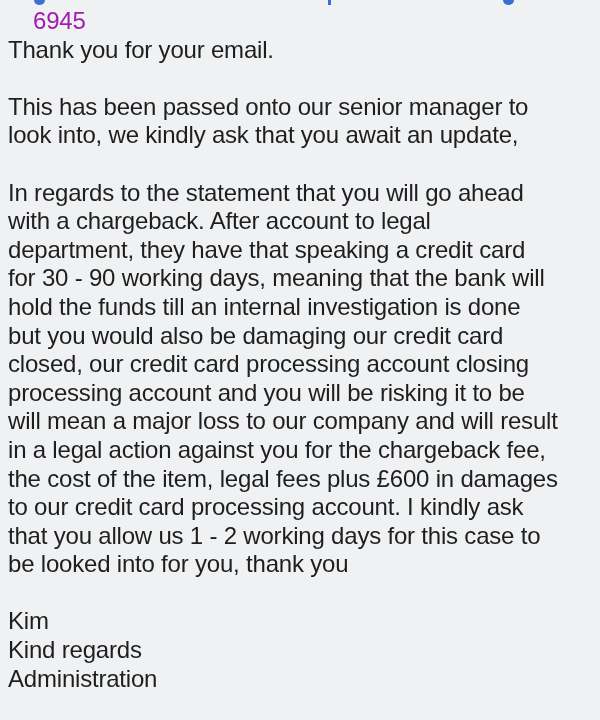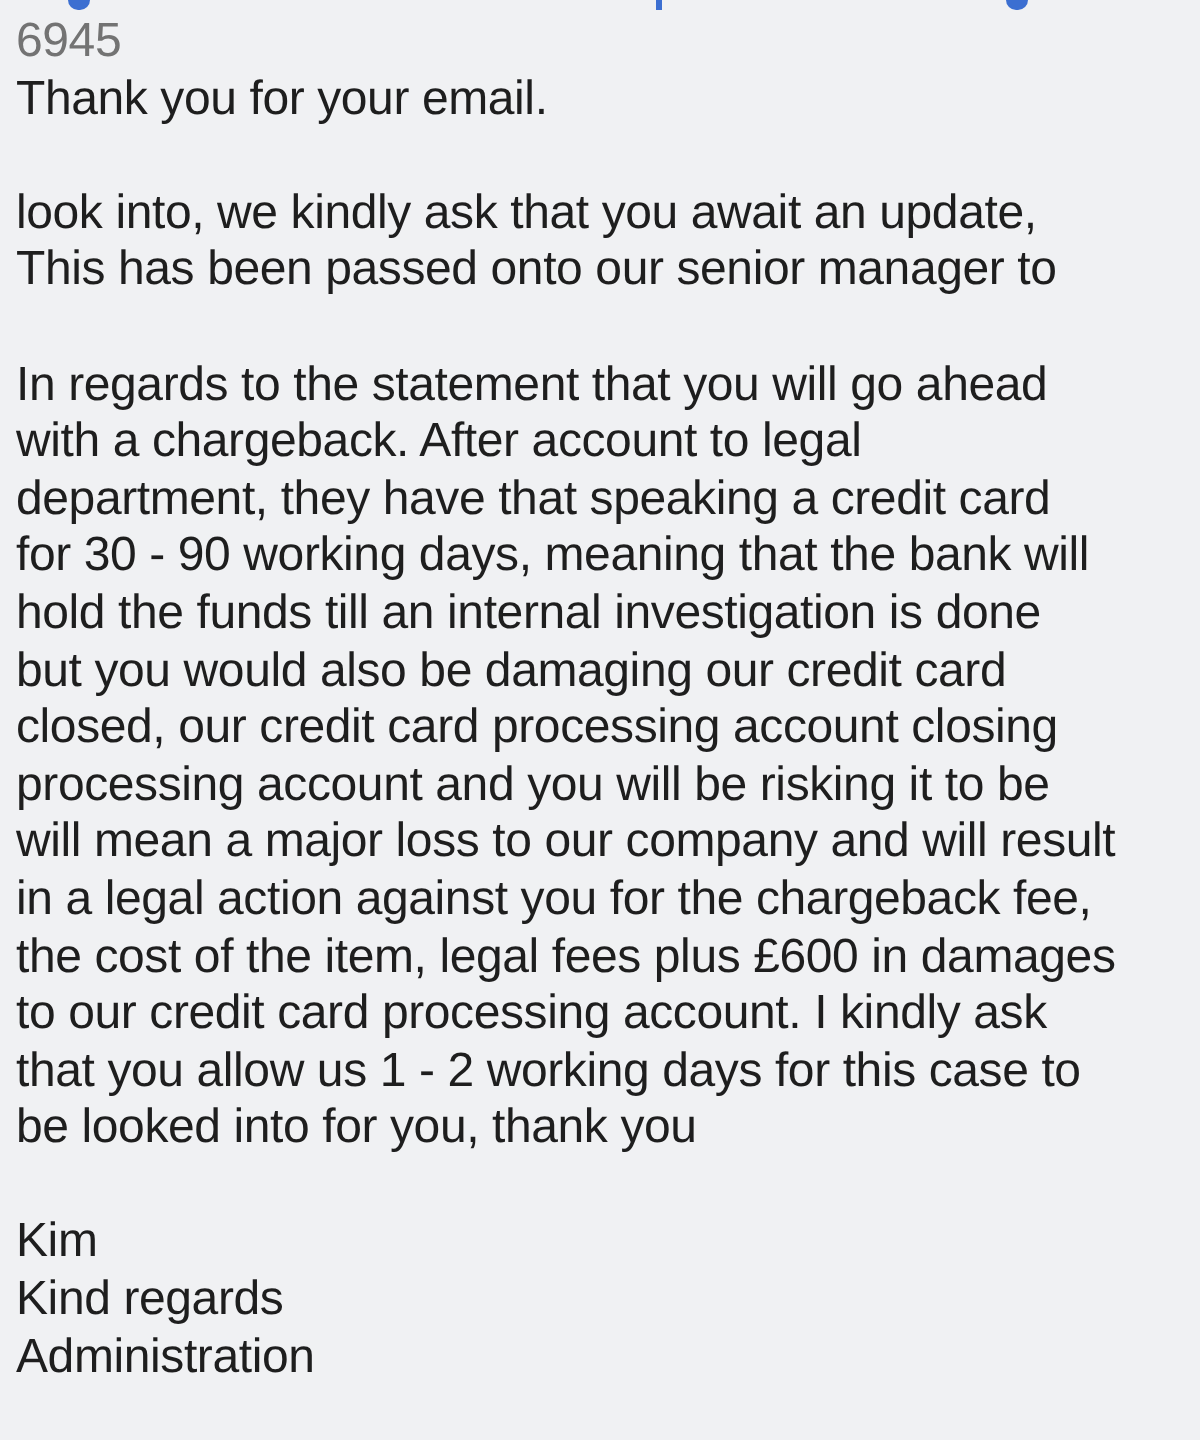--- a/index.html
+++ b/index.html
@@ -26,25 +26,26 @@
     width: 100%;
   }
   .clipped-link-line .frag {
     position: absolute;
     background: #3c6fd1;
   }
   .frag-a { left: 26px;  top: 0; width: 11px; height: 5px; border-radius: 0 0 5px 5px; }
   .frag-b { left: 320px; top: 0; width: 3px;  height: 5px; }
   .frag-c { left: 495px; top: 0; width: 11px; height: 5px; border-radius: 0 0 5px 5px; }
   .link-line {
-    color: #737373;
+    color: #a21caf;
     height: 28.6px;
     line-height: 28.6px;
     white-space: pre;
     cursor: pointer;
+    margin-left: 25px;
   }
   .line {
     height: 28.6px;
     line-height: 28.6px;
     white-space: pre;
   }
 </style>
 </head>
 <body>
 
@@ -54,22 +55,22 @@
     <span class="frag frag-a"></span>
     <span class="frag frag-b"></span>
     <span class="frag frag-c"></span>
   </div>
 
   <div class="link-line">6945</div>
 
   <div>
       <div class="line">Thank you for your email.</div>
       <div class="line"></div>
+      <div class="line">This has been passed onto our senior manager to</div>
       <div class="line">look into, we kindly ask that you await an update,</div>
-      <div class="line">This has been passed onto our senior manager to</div>
       <div class="line"></div>
       <div class="line">In regards to the statement that you will go ahead</div>
       <div class="line">with a chargeback. After account to legal</div>
       <div class="line">department, they have that speaking a credit card</div>
       <div class="line">for 30 - 90 working days, meaning that the bank will</div>
       <div class="line">hold the funds till an internal investigation is done</div>
       <div class="line">but you would also be damaging our credit card</div>
       <div class="line">closed, our credit card processing account closing</div>
       <div class="line">processing account and you will be risking it to be</div>
       <div class="line">will mean a major loss to our company and will result</div>

